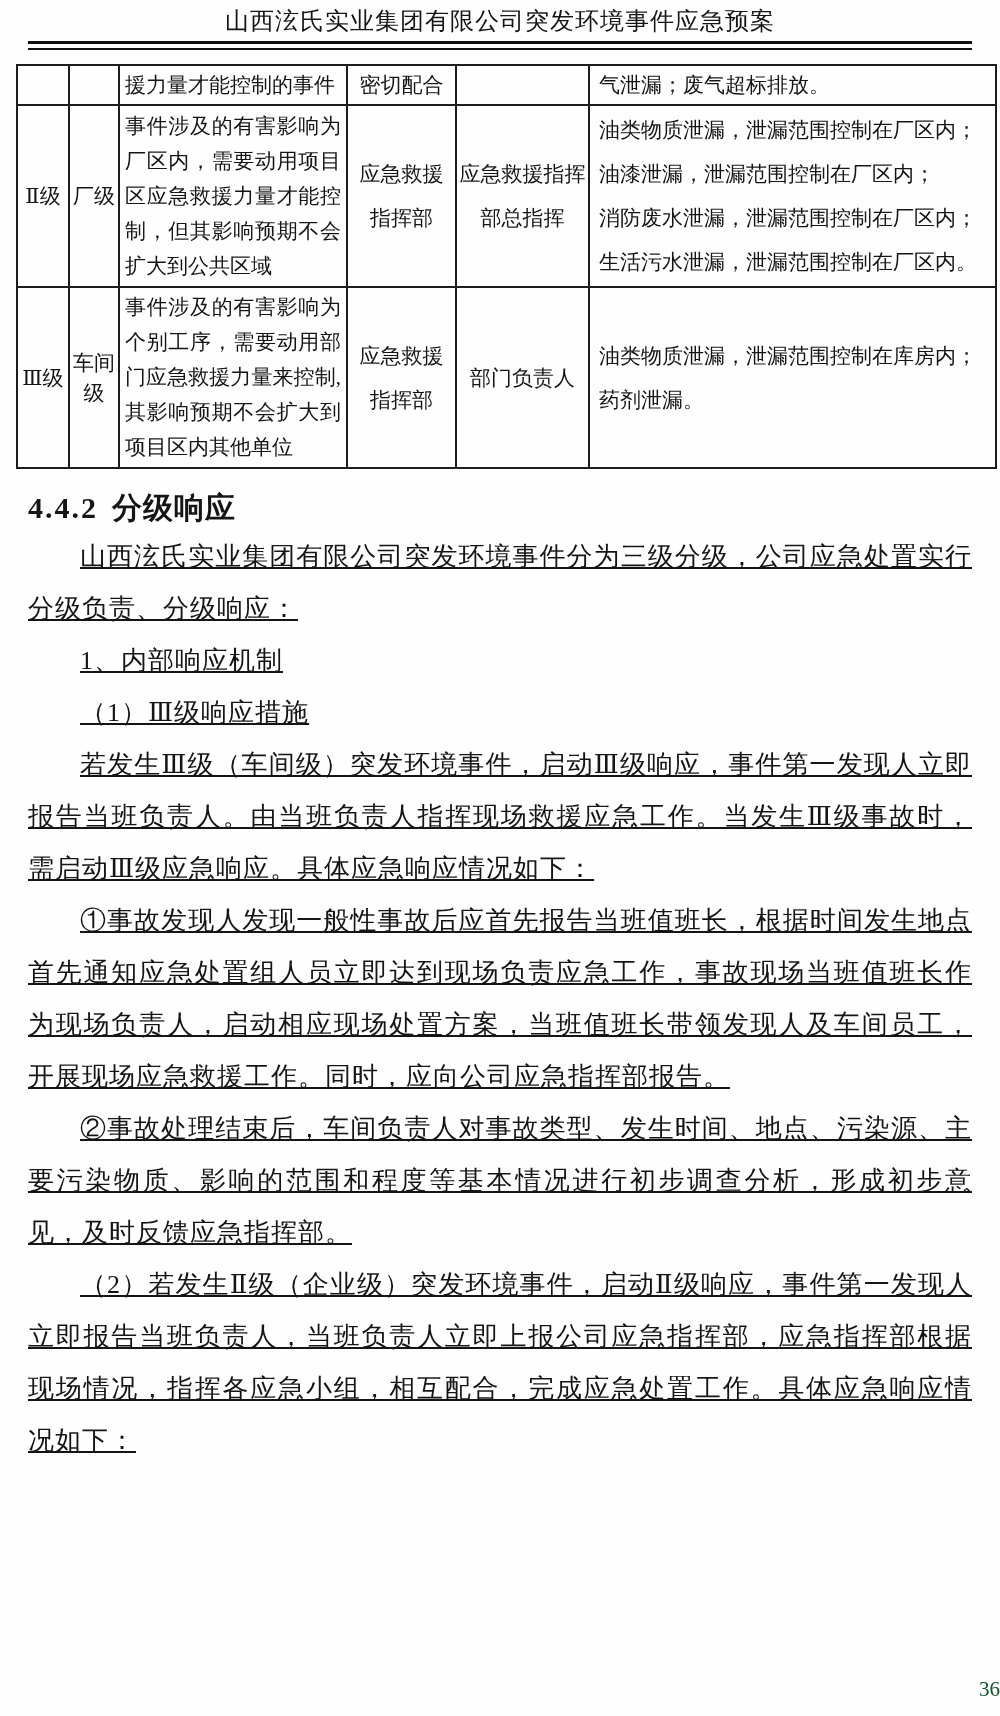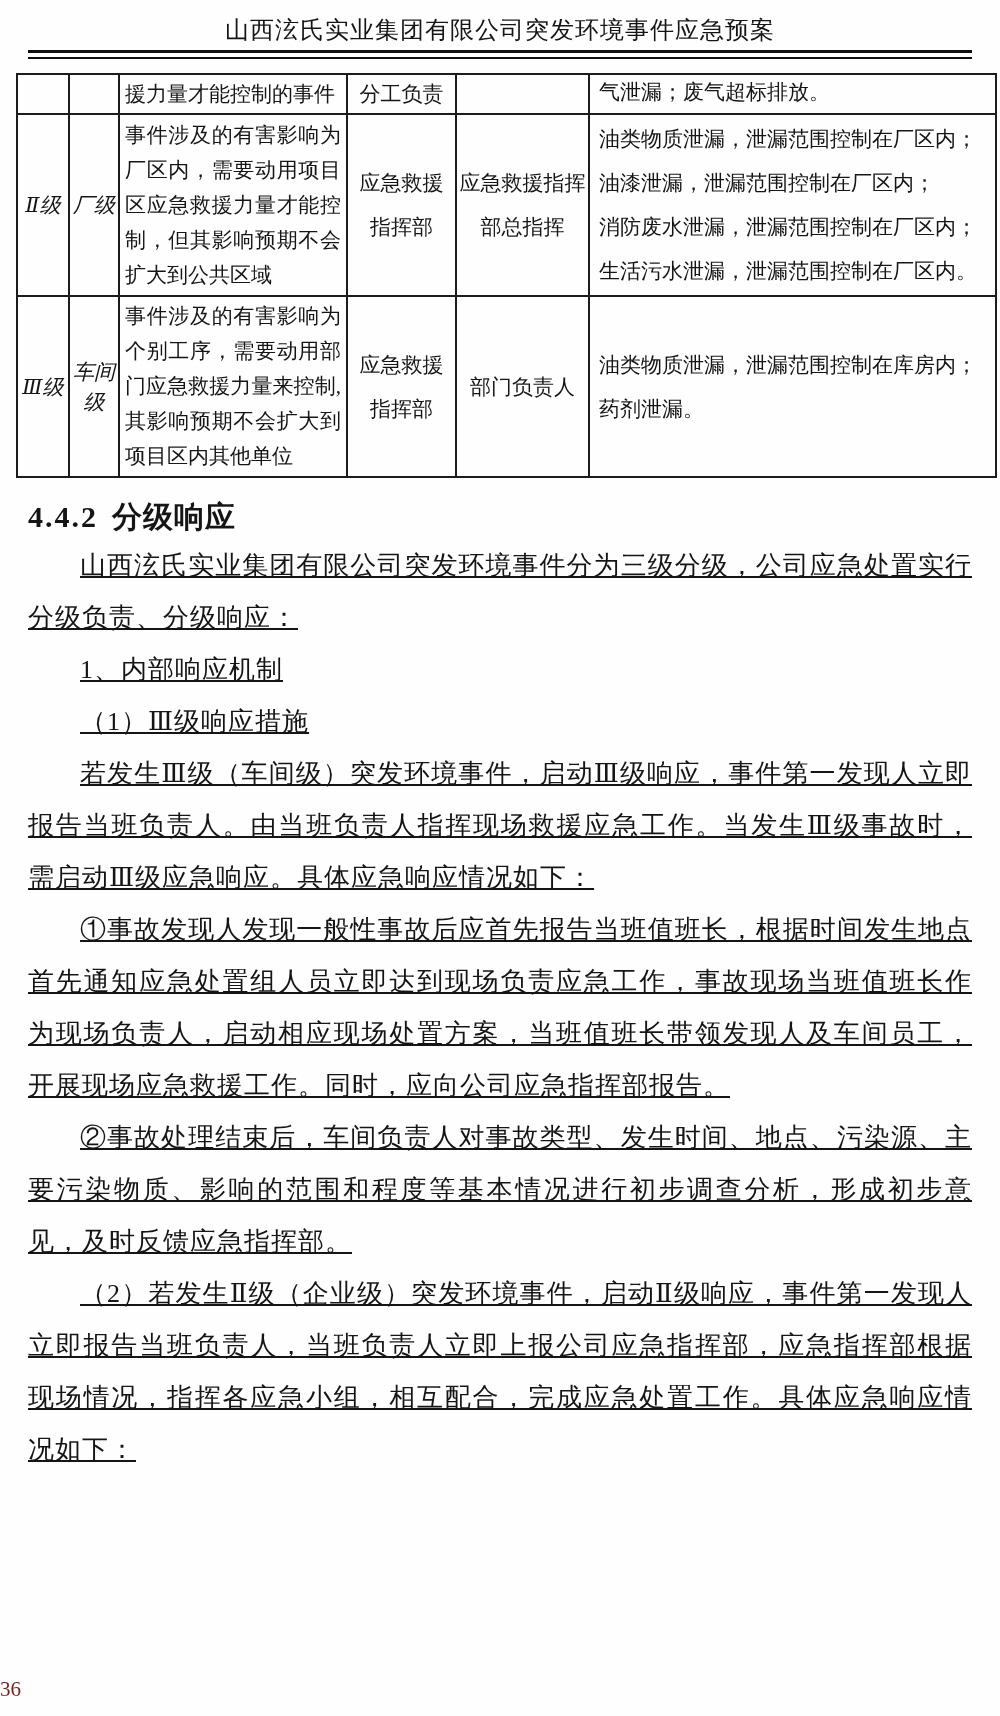--- a/index.html
+++ b/index.html
@@ -4,21 +4,21 @@
 <style>
   html, body { margin:0; padding:0; }
   body {
     width:1000px; height:1716px;
     background:#fefefe;
     color:#151515;
     font-family:"Liberation Serif","DejaVu Serif",serif;
     position:relative;
     overflow:hidden;
   }
-  .page { padding:9px 28px; }
+  .page { padding:0 28px; }
 
   
   .doc-header { text-align:center; padding-top:6px; }
   .doc-header .title {
     font-size:24px; line-height:30px; letter-spacing:1px;
     font-weight:normal;
   }
   .header-rule {
     margin-top:5px; height:4px;
     border-top:3px solid #101010;
@@ -33,27 +33,27 @@
     font-size:21px;
   }
   table.class-table td {
     border:2px solid #1c1c1c;
     vertical-align:middle;
     overflow:hidden;
   }
   tr.r1 { height:40px; }
   tr.r2 { height:180px; }
   tr.r3 { height:179px; }
-  td.c-level, td.c-sub { text-align:center; line-height:30px; padding:0 2px;font-style:italic; }
+  td.c-level, td.c-sub { text-align:center; line-height:30px; padding:0 2px; }
   td.c-desc { text-align:justify; padding:2px 5px; line-height:35px;margin-left:41px; }
   tr.r1 td.c-desc { line-height:30px; }
   td.c-cmd, td.c-leader { text-align:center; line-height:44px; padding:0 2px; }
   tr.r1 td.c-cmd { line-height:30px; }
   td.c-ex { text-align:left; padding:2px 9px; line-height:44px; }
-  tr.r1 td.c-ex { line-height:30px;font-family:Liberation Mono, monospace; }
+  tr.r1 td.c-ex { line-height:30px; }
 
   
   .section-heading {
     margin-top:20px;
     font-weight:bold; font-size:30px; line-height:38px;
     letter-spacing:1px;
   }
   .section-heading .num { letter-spacing:2px; }
   .section-heading .txt { margin-left:14px; }
 
@@ -63,22 +63,22 @@
     margin:0;
     font-size:26px; line-height:52px;
     letter-spacing:1px;
     text-align:justify;
     text-indent:2em;
   }
 
   
   .page-number {
     position:absolute; bottom:14px; left:0;
-    width:100%; text-align:left;
-    font-size:21px; color:#7f1d1d;
+    width:100%; text-align:right;
+    font-size:21px; color:#14532d;
   }
 </style>
 </head>
 <body>
 
 <div class="page">
 
   <div class="doc-header">
     <div class="title">山西泫氏实业集团有限公司突发环境事件应急预案</div>
     <div class="header-rule"></div>
@@ -91,21 +91,21 @@
         <col style="width:228px">
       <col style="width:109px">
         <col style="width:133px">
         <col style="width:407px">
     </colgroup>
     <tbody>
       <tr class="r1">
         <td class="c-level"></td>
         <td class="c-sub"></td>
         <td class="c-desc">援力量才能控制的事件</td>
-        <td class="c-cmd">分工负责</td>
+        <td class="c-cmd">密切配合</td>
         <td class="c-leader"></td>
         <td class="c-ex">
           <div>气泄漏；废气超标排放。</div>
         </td>
       </tr>
       <tr class="r2">
         <td class="c-level">Ⅱ级</td>
         <td class="c-sub">厂级</td>
         <td class="c-desc">事件涉及的有害影响为厂区内，需要动用项目区应急救援力量才能控制，但其影响预期不会扩大到公共区域</td>
         <td class="c-cmd">应急救援指挥部</td>

